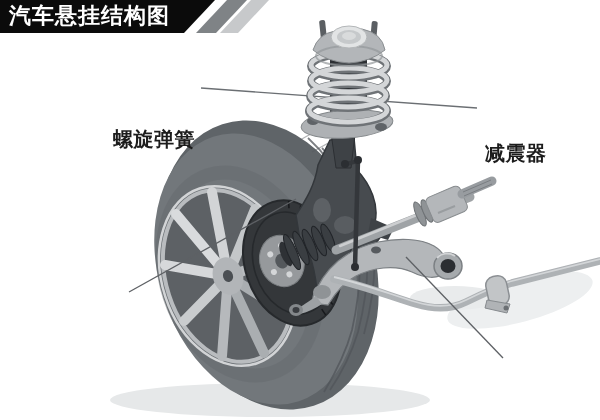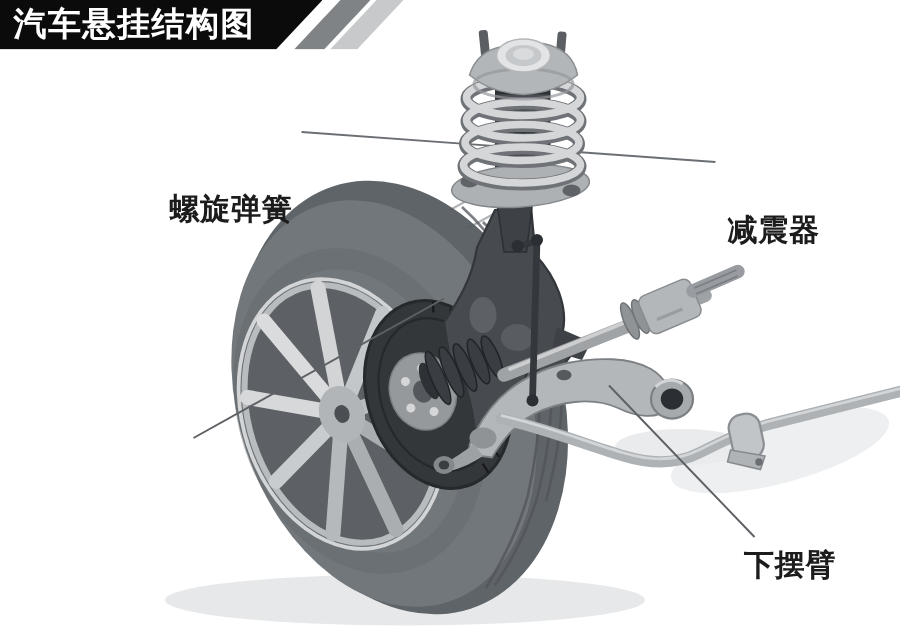--- a/index.html
+++ b/index.html
@@ -232,14 +232,13 @@
   </svg>
 
   <div class="titleblack">
     <span>汽车悬挂结构图</span>
   </div>
   <div class="stripe dark"></div>
   <div class="stripe light"></div>
 
   <div class="lbl" id="lbl-spring">螺旋弹簧</div>
   <div class="lbl" id="lbl-damper">减震器</div>
-  <div class="lbl" id="lbl-arm">下摆臂</div>
 </div>
 
 </body></html>

